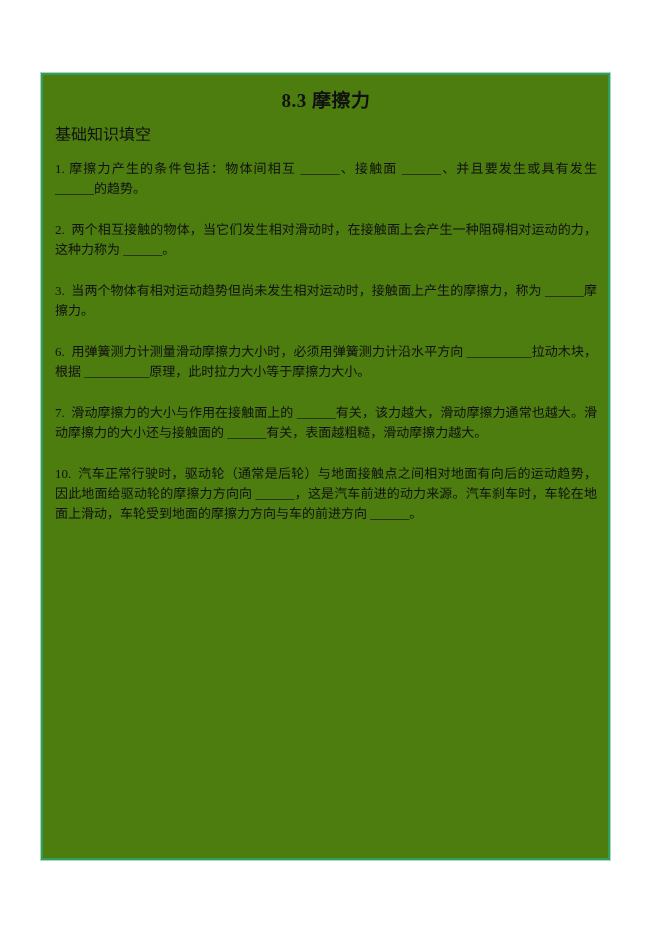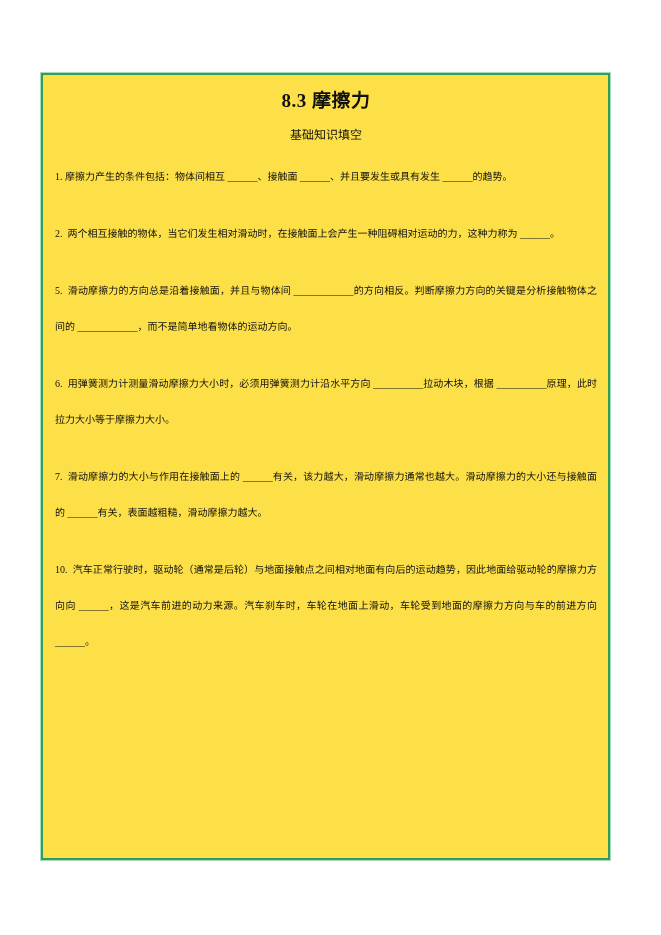--- a/index.html
+++ b/index.html
@@ -15,64 +15,63 @@
     color: #111111;
   }
   .frame-outer {
     position: absolute;
     left: 40px;
     top: 72px;
     width: 571px;
     height: 789px;
     box-sizing: border-box;
     border: 1px solid #a9dabe;
-    background: #fde047;
+    background: #4d7c0f;
   }
   .frame-inner {
     box-sizing: border-box;
     width: 100%;
     height: 100%;
     border: 2px solid #2e9e5a;
     padding: 6px 11px 0 12px;
     overflow: hidden;
   }
   .doc-title {
     margin: 7px 0 0 0;
     text-align: center;
     font-size: 19px;
     font-weight: bold;
     line-height: 26px;
     letter-spacing: 0.5px;
   }
   .doc-subtitle {
     margin: 9px 0 12px 0;
-    text-align: center;
-    font-size: 12px;
+    font-size: 16px;
     font-weight: normal;
     line-height: 24px;
   }
   .question {
     margin: 0 0 21px 0;
-    font-size: 10px;
-    line-height: 36px;
+    font-size: 13px;
+    line-height: 20px;
     text-align: justify;
     text-align-last: left;
     word-break: break-word;
   }
 </style>
 </head>
 <body>
 
 <div class="frame-outer">
   <div class="frame-inner">
 
     <h1 class="doc-title">8.3 摩擦力</h1>
     <h2 class="doc-subtitle">基础知识填空</h2>
 
     <p class="question">1.&nbsp;摩擦力产生的条件包括：物体间相互 ______、接触面 ______、并且要发生或具有发生 ______的趋势。</p>
     <p class="question">2.&nbsp;&nbsp;两个相互接触的物体，当它们发生相对滑动时，在接触面上会产生一种阻碍相对运动的力，这种力称为 ______。</p>
-    <p class="question">5.&nbsp;&nbsp;滑动摩擦力的方向总是沿着接触面，并且与物体间 ____________的方向相反。判断摩擦力方向的关键是分析接触物体之间的 ____________，而不是简单地看物体的运动方向。</p>
+    <p class="question">3.&nbsp;&nbsp;当两个物体有相对运动趋势但尚未发生相对运动时，接触面上产生的摩擦力，称为 ______摩擦力。</p>
     <p class="question">6.&nbsp;&nbsp;用弹簧测力计测量滑动摩擦力大小时，必须用弹簧测力计沿水平方向 __________拉动木块，根据 __________原理，此时拉力大小等于摩擦力大小。</p>
     <p class="question">7.&nbsp;&nbsp;滑动摩擦力的大小与作用在接触面上的 ______有关，该力越大，滑动摩擦力通常也越大。滑动摩擦力的大小还与接触面的 ______有关，表面越粗糙，滑动摩擦力越大。</p>
     <p class="question">10.&nbsp;&nbsp;汽车正常行驶时，驱动轮（通常是后轮）与地面接触点之间相对地面有向后的运动趋势，因此地面给驱动轮的摩擦力方向向 ______，这是汽车前进的动力来源。汽车刹车时，车轮在地面上滑动，车轮受到地面的摩擦力方向与车的前进方向 ______。</p>
 
   </div>
 </div>
 
 </body></html>

